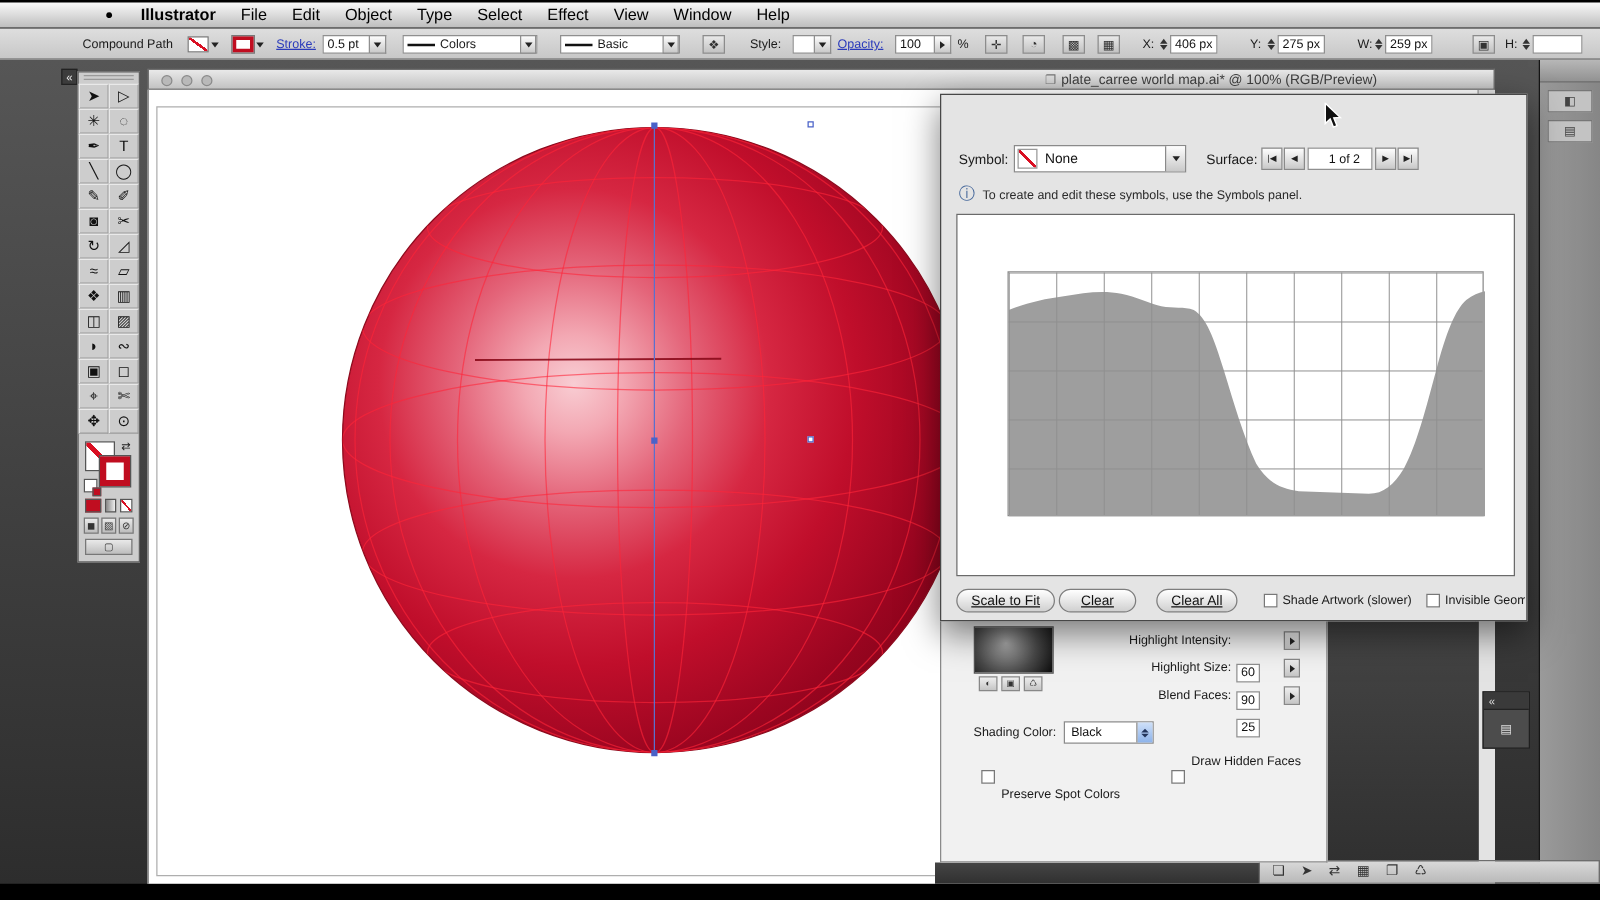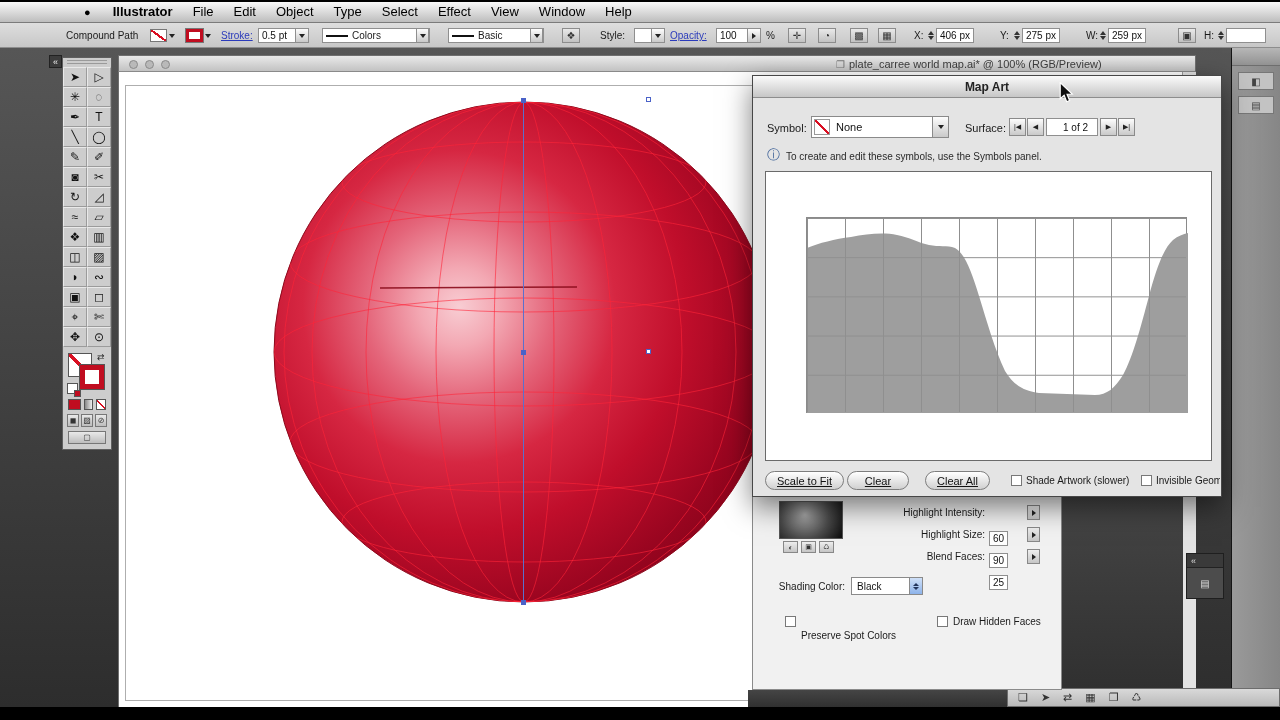--- a/index.html
+++ b/index.html
@@ -499,27 +499,24 @@
       <span>Black</span>
       <span class="aqstep">
           <i class="u"></i>
           <i class="d"></i>
         </span>
     </span>
 
     <span class="cbx" style="position:absolute;left:32px;top:119px"></span>
     <span class="cblbl" style="position:absolute;left:48px;top:133px">Preserve Spot Colors</span>
     <span class="cbx" style="position:absolute;left:184px;top:119px"></span>
-    <span class="cblbl" style="position:absolute;left:200px;top:119px">Draw Hidden Faces</span>
+    <span class="cblbl" style="position:absolute;left:200px;top:107px">Draw Hidden Faces</span>
   </div>
 
   <div id="map-dialog" class="abs">
-    <div id="map-titlebar">
-      <span>Map Art</span>
-    </div>
 
     <span class="dlbl" style="left:14px;top:46px">Symbol:</span>
     <span id="symbol-dd">
       <span class="sw none-swatch"></span>
       <span>None</span>
       <span class="dd">
           <span class="tri-d"></span>
         </span>
     </span>
 

